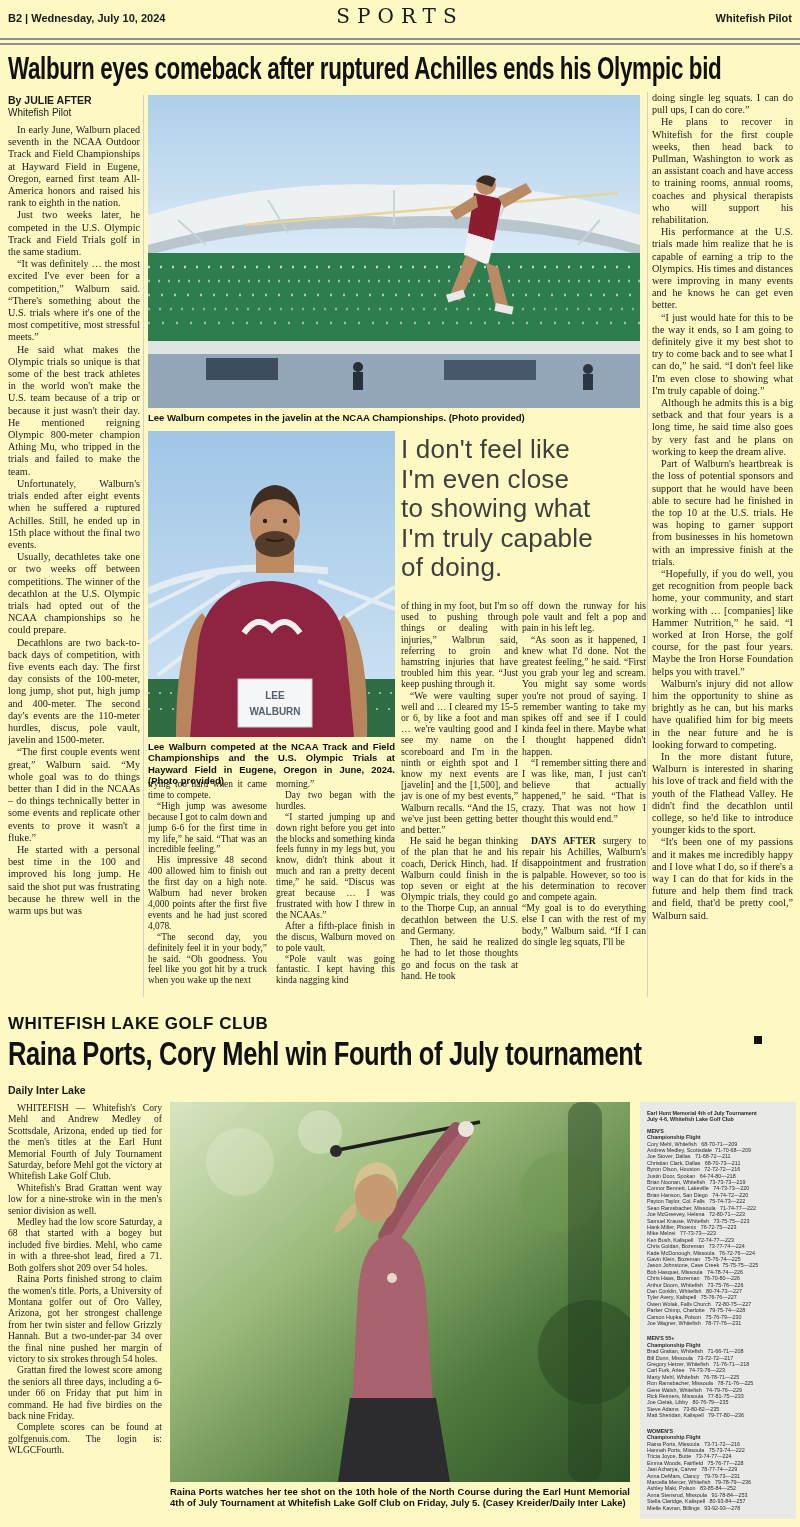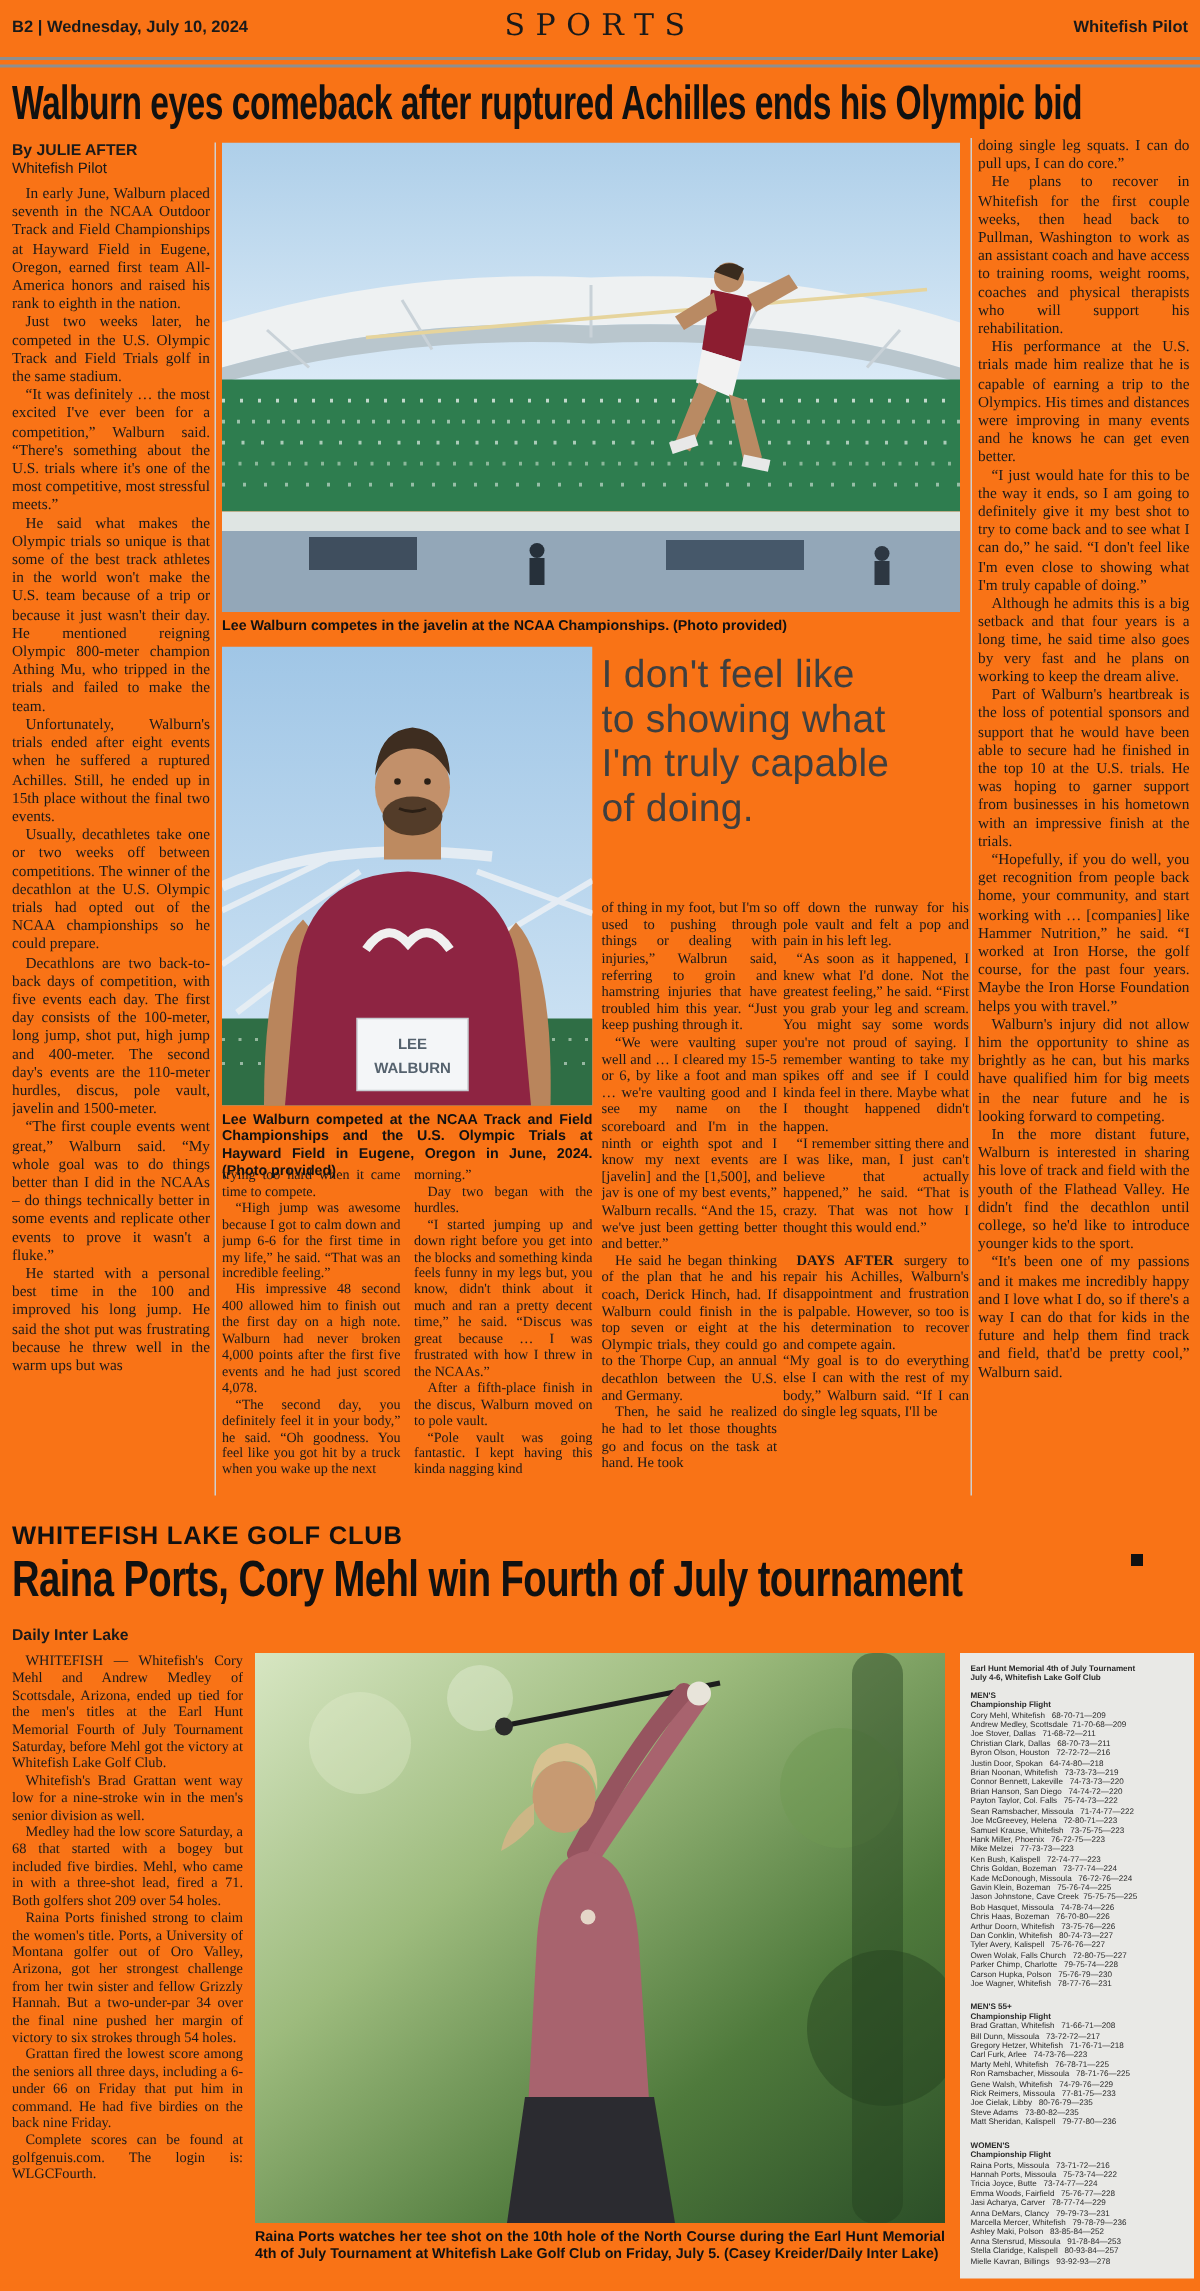--- a/index.html
+++ b/index.html
@@ -1,16 +1,16 @@
 <!DOCTYPE html>
 <html><head>
 <meta charset="utf-8">
 <style>
   html,body{margin:0;padding:0;background:#fff;}
-  .page{position:relative;width:800px;height:1527px;background:#f97316;overflow:hidden;
+  .page{position:relative;width:800px;height:1527px;background:#fef9c3;overflow:hidden;
         font-family:"Liberation Serif",serif;color:#1a1a1a;}
   .abs{position:absolute;}
 
   
   .ed-note{font-family:"Liberation Sans",sans-serif;font-weight:bold;font-size:11px;}
   .section-title{font-family:"DejaVu Serif",serif;font-size:20px;letter-spacing:7px;}
   .rule2{border-top:2px solid #8f8f8f;border-bottom:2px solid #8f8f8f;height:3px;}
 
   
   .hl-wrap{overflow:hidden;white-space:nowrap;}
@@ -167,20 +167,21 @@
         <rect x="90" y="248" width="74" height="48" fill="#f4f6f8" stroke="#c7ccd1"></rect>
         <text x="127" y="268" text-anchor="middle" font-family="Liberation Sans, sans-serif" font-size="10" font-weight="bold" fill="#55626e">LEE</text>
         <text x="127" y="284" text-anchor="middle" font-family="Liberation Sans, sans-serif" font-size="10" font-weight="bold" fill="#55626e">WALBURN</text>
       </g>
     </svg>
   </div>
   <div class="abs caption" style="left:148px;top:741px;width:247px;">Lee Walburn competed at the NCAA Track and Field Championships and the U.S. Olympic Trials at Hayward Field in Eugene, Oregon in June, 2024. (Photo provided)</div>
 
   <div class="abs pull-quote" style="left:401px;top:435px;width:246px;">
       <div class="pq-line">I don't feel like</div>
+      <div class="pq-line">I'm even close</div>
       <div class="pq-line">to showing what</div>
       <div class="pq-line">I'm truly capable</div>
       <div class="pq-line">of doing.</div>
     </div>
 
   <div class="abs bodycol colm cont" style="left:148px;top:779px;width:119px;height:220px;">
       <div class="para">trying too hard when it came time to compete.</div>
       <div class="para">“High jump was awesome because I got to calm down and jump 6-6 for the first time in my life,” he said. “That was an incredible feeling.”</div>
       <div class="para">His impressive 48 second 400 allowed him to finish out the first day on a high note. Walburn had never broken 4,000 points after the first five events and he had just scored 4,078.</div>
       <div class="para">“The second day, you definitely feel it in your body,” he said. “Oh goodness. You feel like you got hit by a truck when you wake up the next</div>
@@ -206,21 +207,21 @@
         <div class="para">“I remember sitting there and I was like, man, I just can't believe that actually happened,” he said. “That is crazy. That was not how I thought this would end.”</div>
       </div>
     <p class="para" style="margin-top:11px;"><span class="lead-bold">DAYS AFTER</span><span> surgery to repair his Achilles, Walburn's disappointment and frustration is palpable. However, so too is his determination to recover and compete again.</span></p>
     <div>
         <div class="para">“My goal is to do everything else I can with the rest of my body,” Walburn said. “If I can do single leg squats, I'll be</div>
       </div>
   </div>
 
   <div class="abs bodycol cont" style="left:652px;top:92px;width:141px;height:905px;">
       <div class="para">doing single leg squats. I can do pull ups, I can do core.”</div>
-      <div class="para">He plans to recover in Whitefish for the first couple weeks, then head back to Pullman, Washington to work as an assistant coach and have access to training rooms, weight rooms, coaches and physical therapists who will support his rehabilitation.</div>
+      <div class="para">He plans to recover in Whitefish for the first couple weeks, then head back to Pullman, Washington to work as an assistant coach and have access to training rooms, annual rooms, coaches and physical therapists who will support his rehabilitation.</div>
       <div class="para">His performance at the U.S. trials made him realize that he is capable of earning a trip to the Olympics. His times and distances were improving in many events and he knows he can get even better.</div>
       <div class="para">“I just would hate for this to be the way it ends, so I am going to definitely give it my best shot to try to come back and to see what I can do,” he said. “I don't feel like I'm even close to showing what I'm truly capable of doing.”</div>
       <div class="para">Although he admits this is a big setback and that four years is a long time, he said time also goes by very fast and he plans on working to keep the dream alive.</div>
       <div class="para">Part of Walburn's heartbreak is the loss of potential sponsors and support that he would have been able to secure had he finished in the top 10 at the U.S. trials. He was hoping to garner support from businesses in his hometown with an impressive finish at the trials.</div>
       <div class="para">“Hopefully, if you do well, you get recognition from people back home, your community, and start working with … [companies] like Hammer Nutrition,” he said. “I worked at Iron Horse, the golf course, for the past four years. Maybe the Iron Horse Foundation helps you with travel.”</div>
       <div class="para">Walburn's injury did not allow him the opportunity to shine as brightly as he can, but his marks have qualified him for big meets in the near future and he is looking forward to competing.</div>
       <div class="para">In the more distant future, Walburn is interested in sharing his love of track and field with the youth of the Flathead Valley. He didn't find the decathlon until college, so he'd like to introduce younger kids to the sport.</div>
       <div class="para">“It's been one of my passions and it makes me incredibly happy and I love what I do, so if there's a way I can do that for kids in the future and help them find track and field, that'd be pretty cool,” Walburn said.</div>
     </div>
   <div class="abs end-mark" style="left:754px;top:1036px;"></div>

